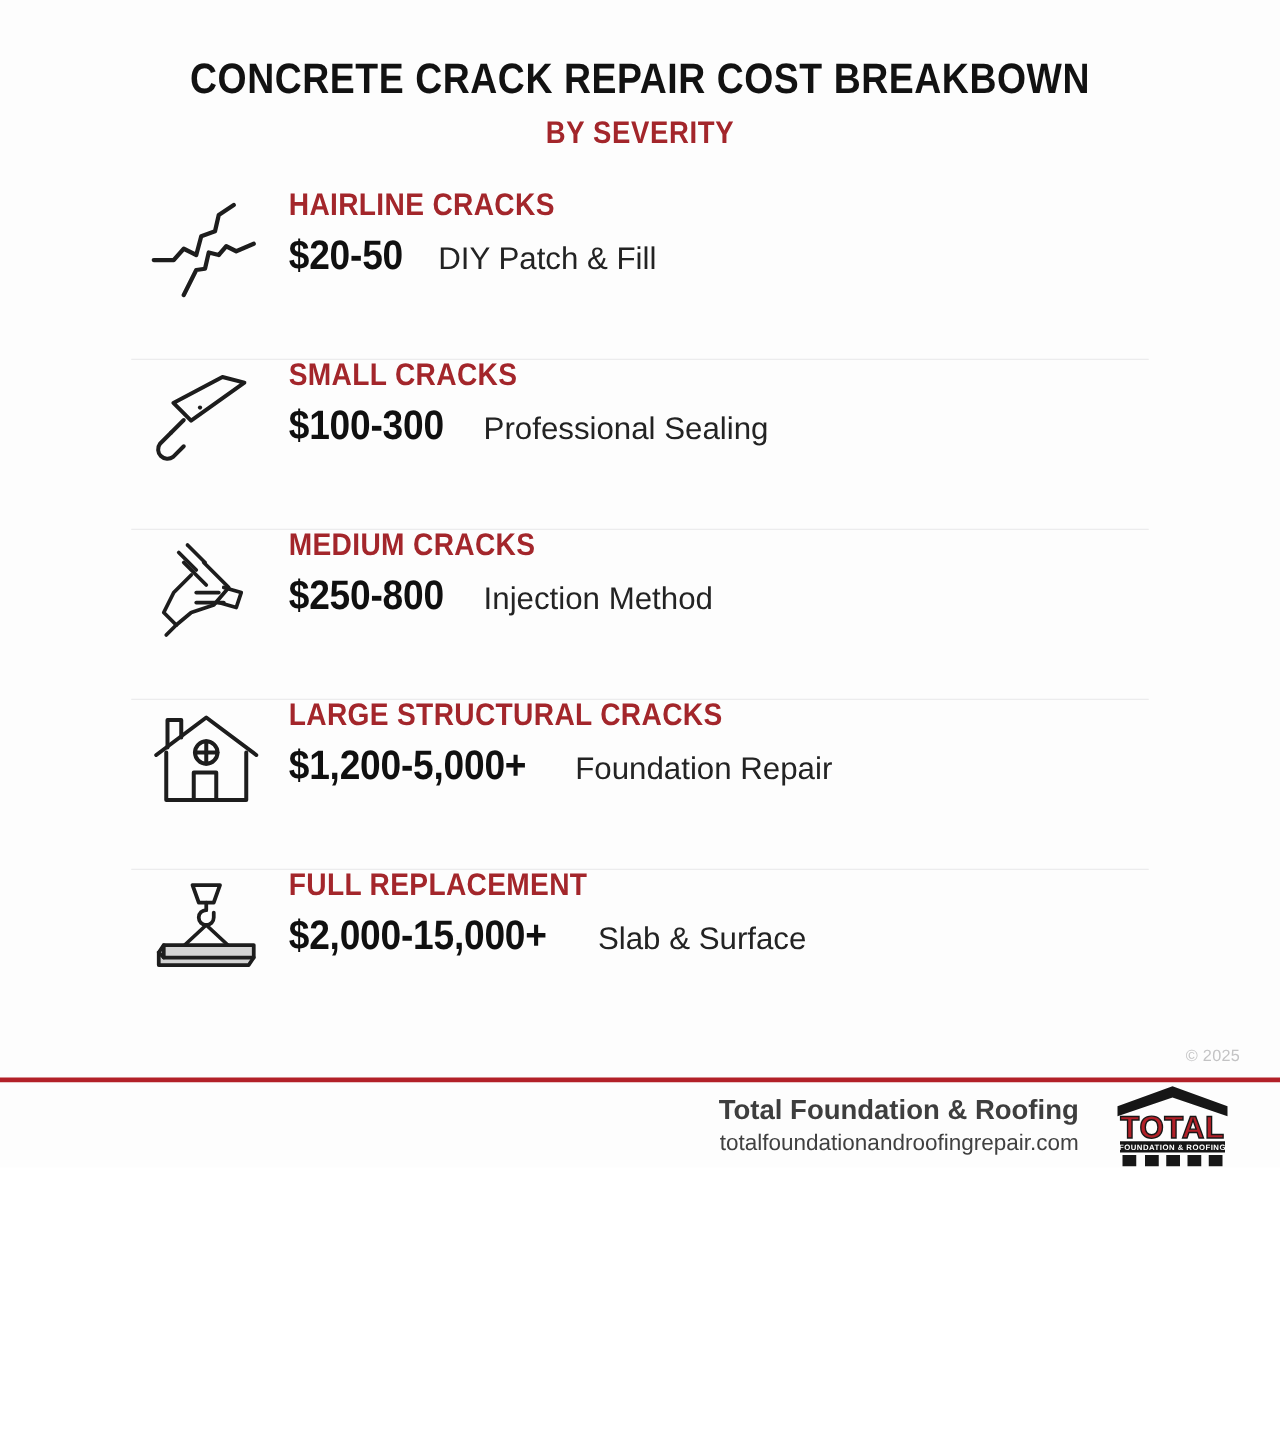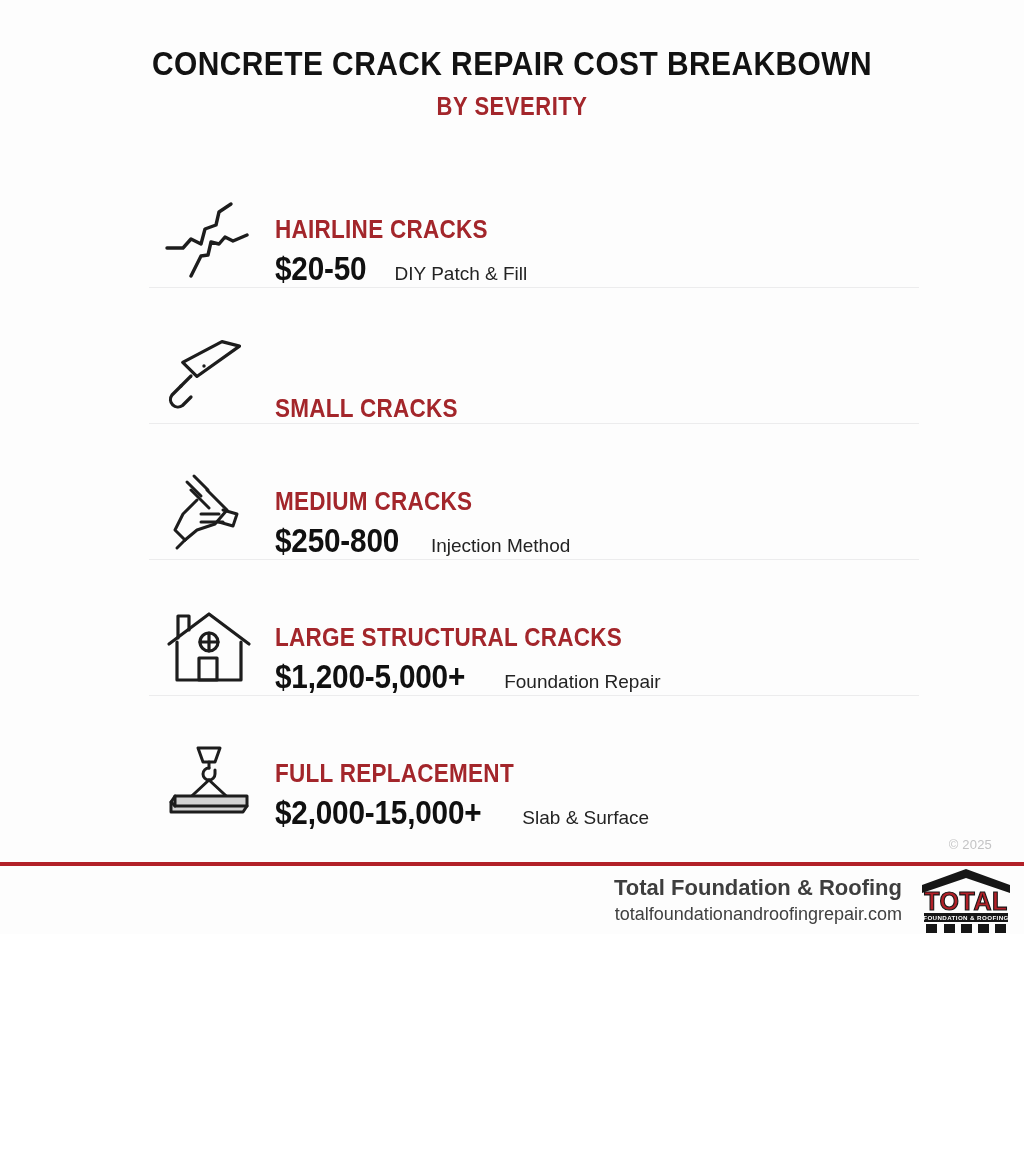--- a/index.html
+++ b/index.html
@@ -54,27 +54,26 @@
     white-space: nowrap;
   }
 
   
   .rows {
     margin-top: 30px;
     padding: 0 0 0 0;
   }
   .row {
     display: flex;
-    align-items: flex-end;
+    align-items: flex-start;
     height: 136px;
     padding-left: 105px;
     padding-right: 105px;
     box-sizing: border-box;
     position: relative;
-    margin-left: 44px;
   }
   .row + .row::before {
     content: "";
     position: absolute;
     top: 0;
     left: 105px;
     right: 105px;
     height: 1px;
     background: #ececed;
   }
@@ -123,21 +122,21 @@
     font-size: 33px;
     color: #101010;
     letter-spacing: -0.2px;
     line-height: 1.05;
     transform: scaleX(0.9);
     transform-origin: left center;
   }
   .method {
     font-family: "Liberation Sans", sans-serif;
     font-weight: 400;
-    font-size: 19px;
+    font-size: 25px;
     color: #232323;
     margin-left: 18px;
     line-height: 1.05;
   }
 
   
   .copyright-area {
     position: relative;
     height: 44px;
     text-align: center;
@@ -156,22 +155,23 @@
   .red-rule {
     width: 100%;
     height: 5px;
     background: #b22028;
   }
   .footer {
     flex: 1;
     display: flex;
     align-items: center;
     justify-content: flex-end;
-    padding-right: 12px;
+    padding-right: 40px;
     background: #fdfdfd;
+    gap: 11px;
   }
   .brand-block {
     text-align: right;
     margin-right: 18px;
   }
   .brand-name {
     font-family: "Liberation Sans", sans-serif;
     font-weight: 700;
     font-size: 22px;
     color: #3e3e3e;
@@ -223,20 +223,24 @@
       <div class="icon-cell">
         <svg width="96" height="86" viewBox="0 0 96 86" fill="none" stroke="#1d1d1d" stroke-width="3.2" stroke-linecap="round" stroke-linejoin="round">
           <path d="M76 10 L38 46 L22 34 L58 8 Z" transform="rotate(8 48 30)"></path>
           <path d="M30 44 L20 54"></path>
           <path d="M20 54 L11 63 a7.5 7.5 0 0 0 10.5 10.5 L30 65"></path>
           <circle cx="43" cy="34" r="1.7" fill="#1d1d1d" stroke="none"></circle>
         </svg>
       </div>
       <div class="text-cell">
         <div class="cat-label">SMALL CRACKS</div>
+        <div class="cost-line">
+          <span class="cost">$100-300</span>
+          <span class="method">Professional Sealing</span>
+        </div>
       </div>
     </div>
 
     <div class="row">
       <div class="icon-cell">
         <svg width="96" height="86" viewBox="0 0 96 86" fill="none" stroke="#1d1d1d" stroke-width="3" stroke-linecap="round" stroke-linejoin="round">
           <path d="M26 14 L40 28"></path>
           <path d="M33 8 L47 22"></path>
           <path d="M30 22 L48 40"></path>
           <path d="M46 22 L66 42 L54 56 L36 62 L24 72"></path>

